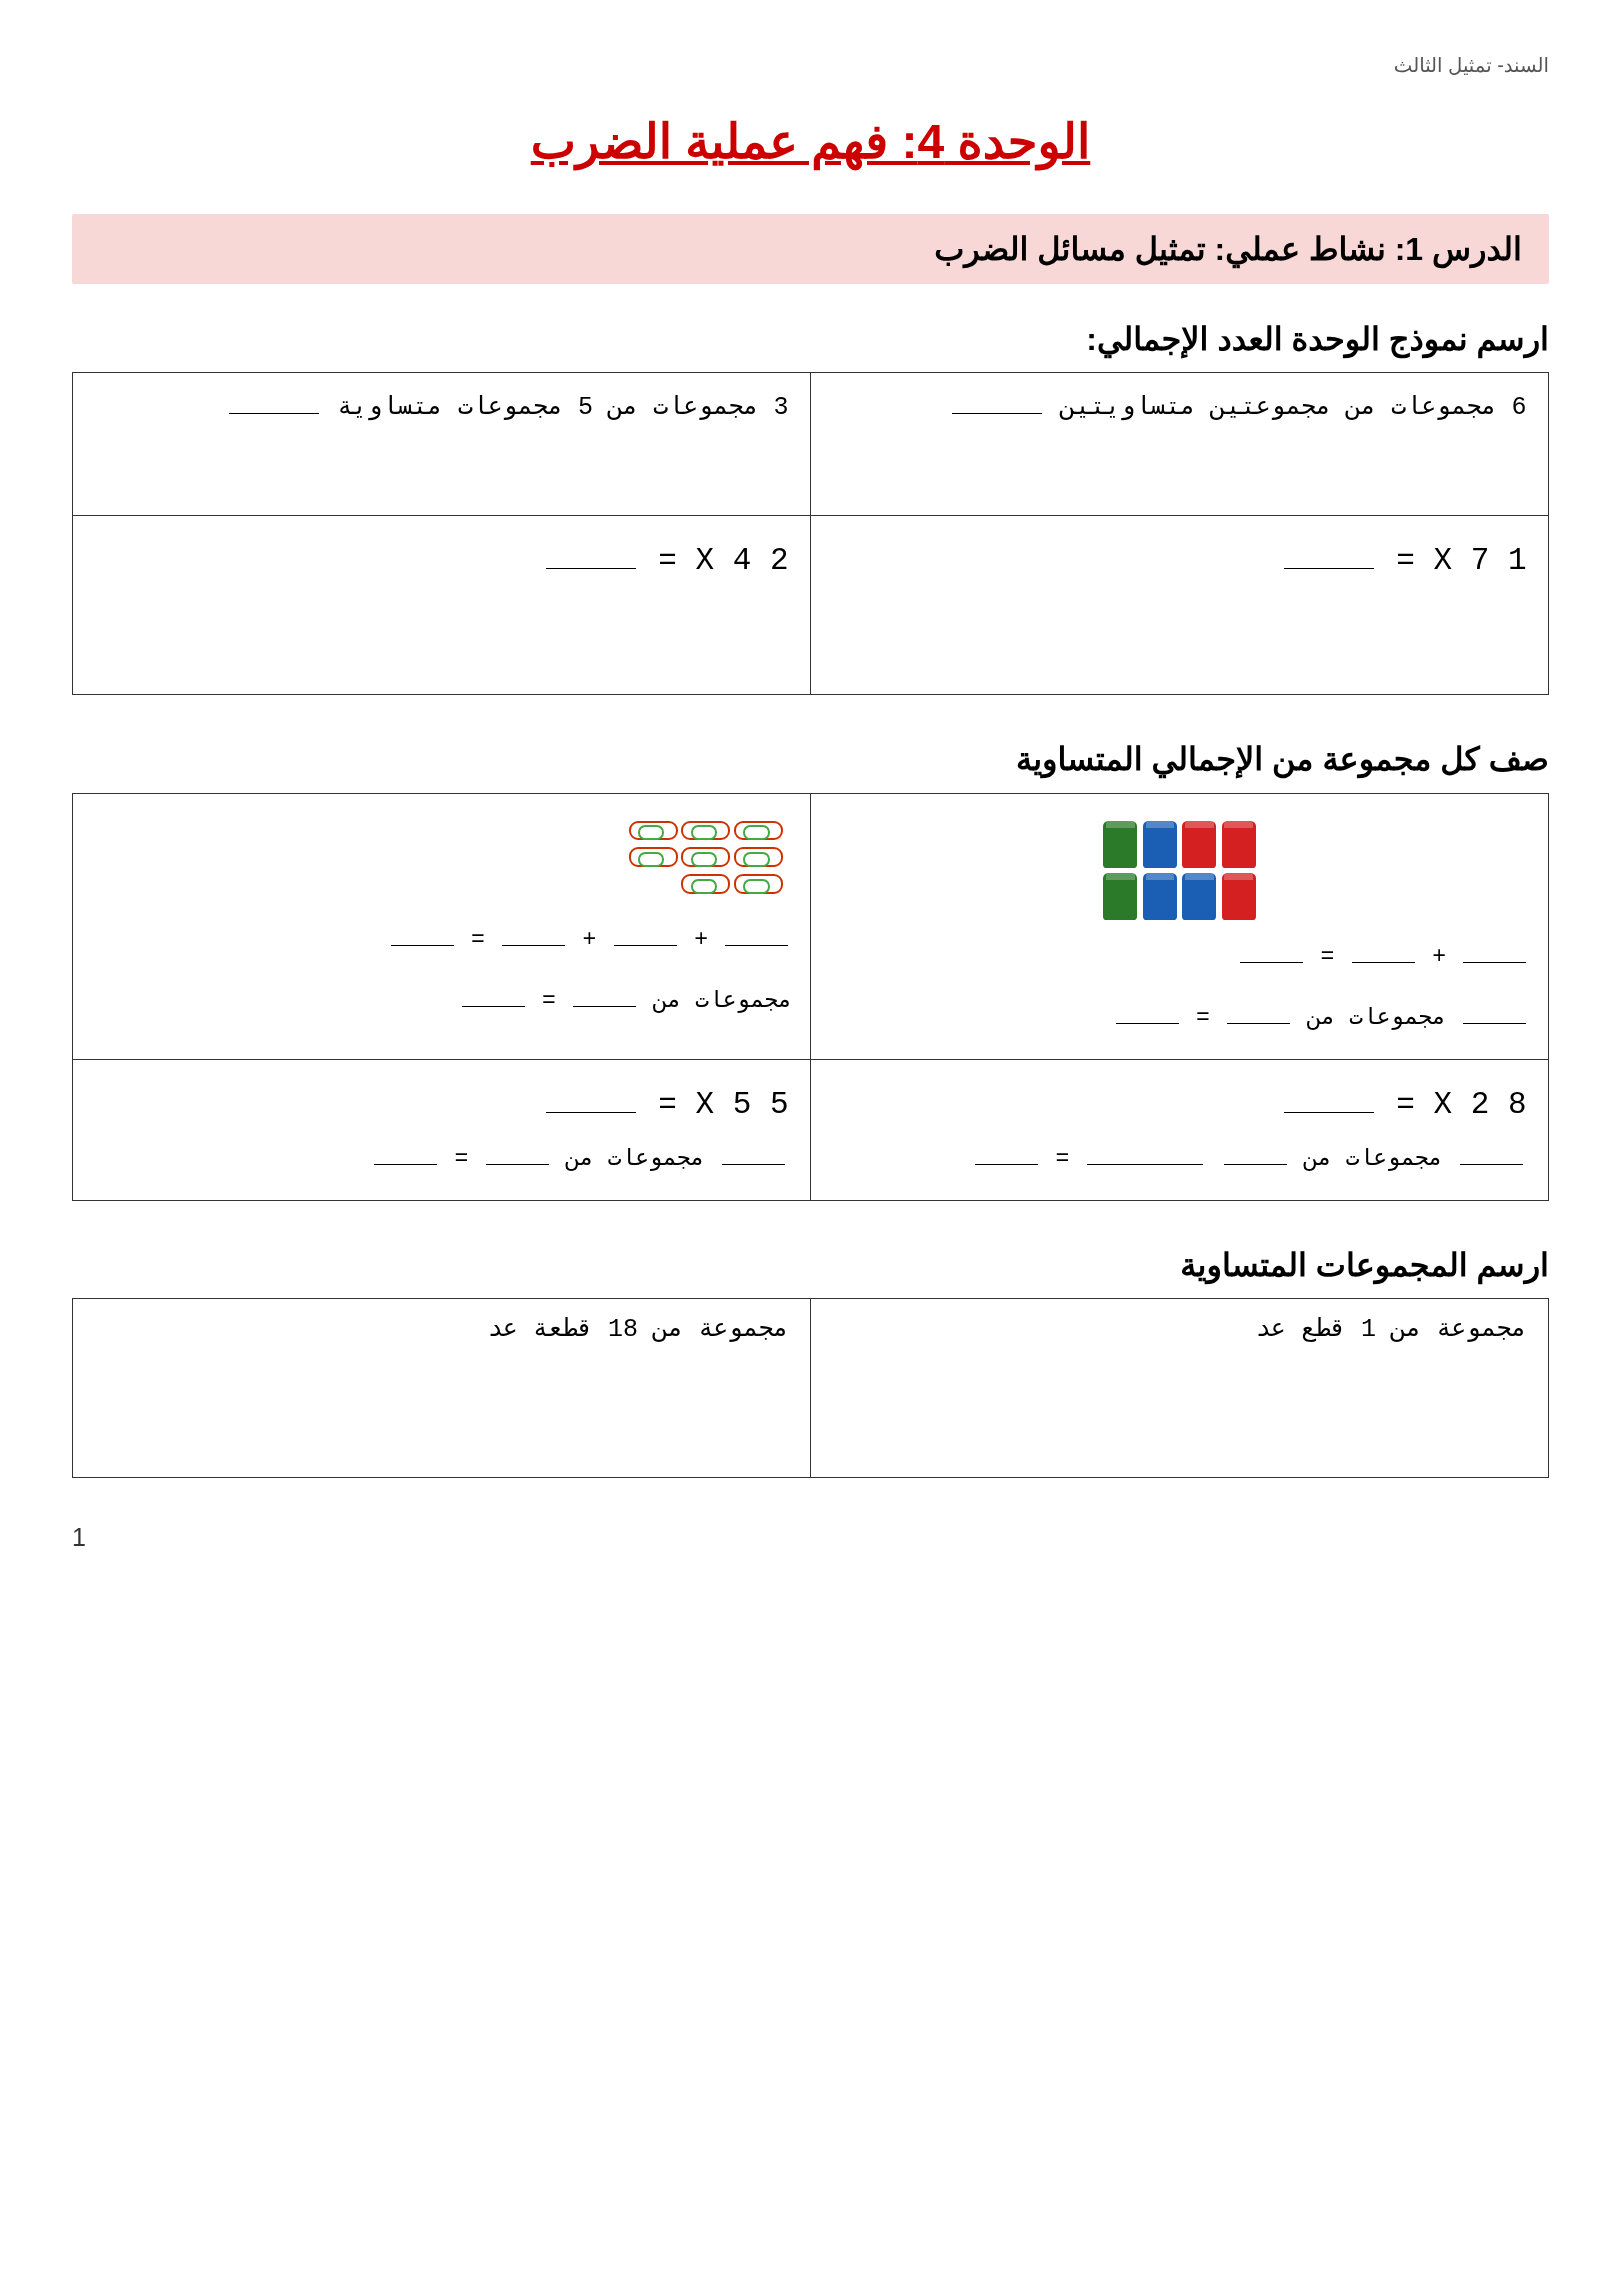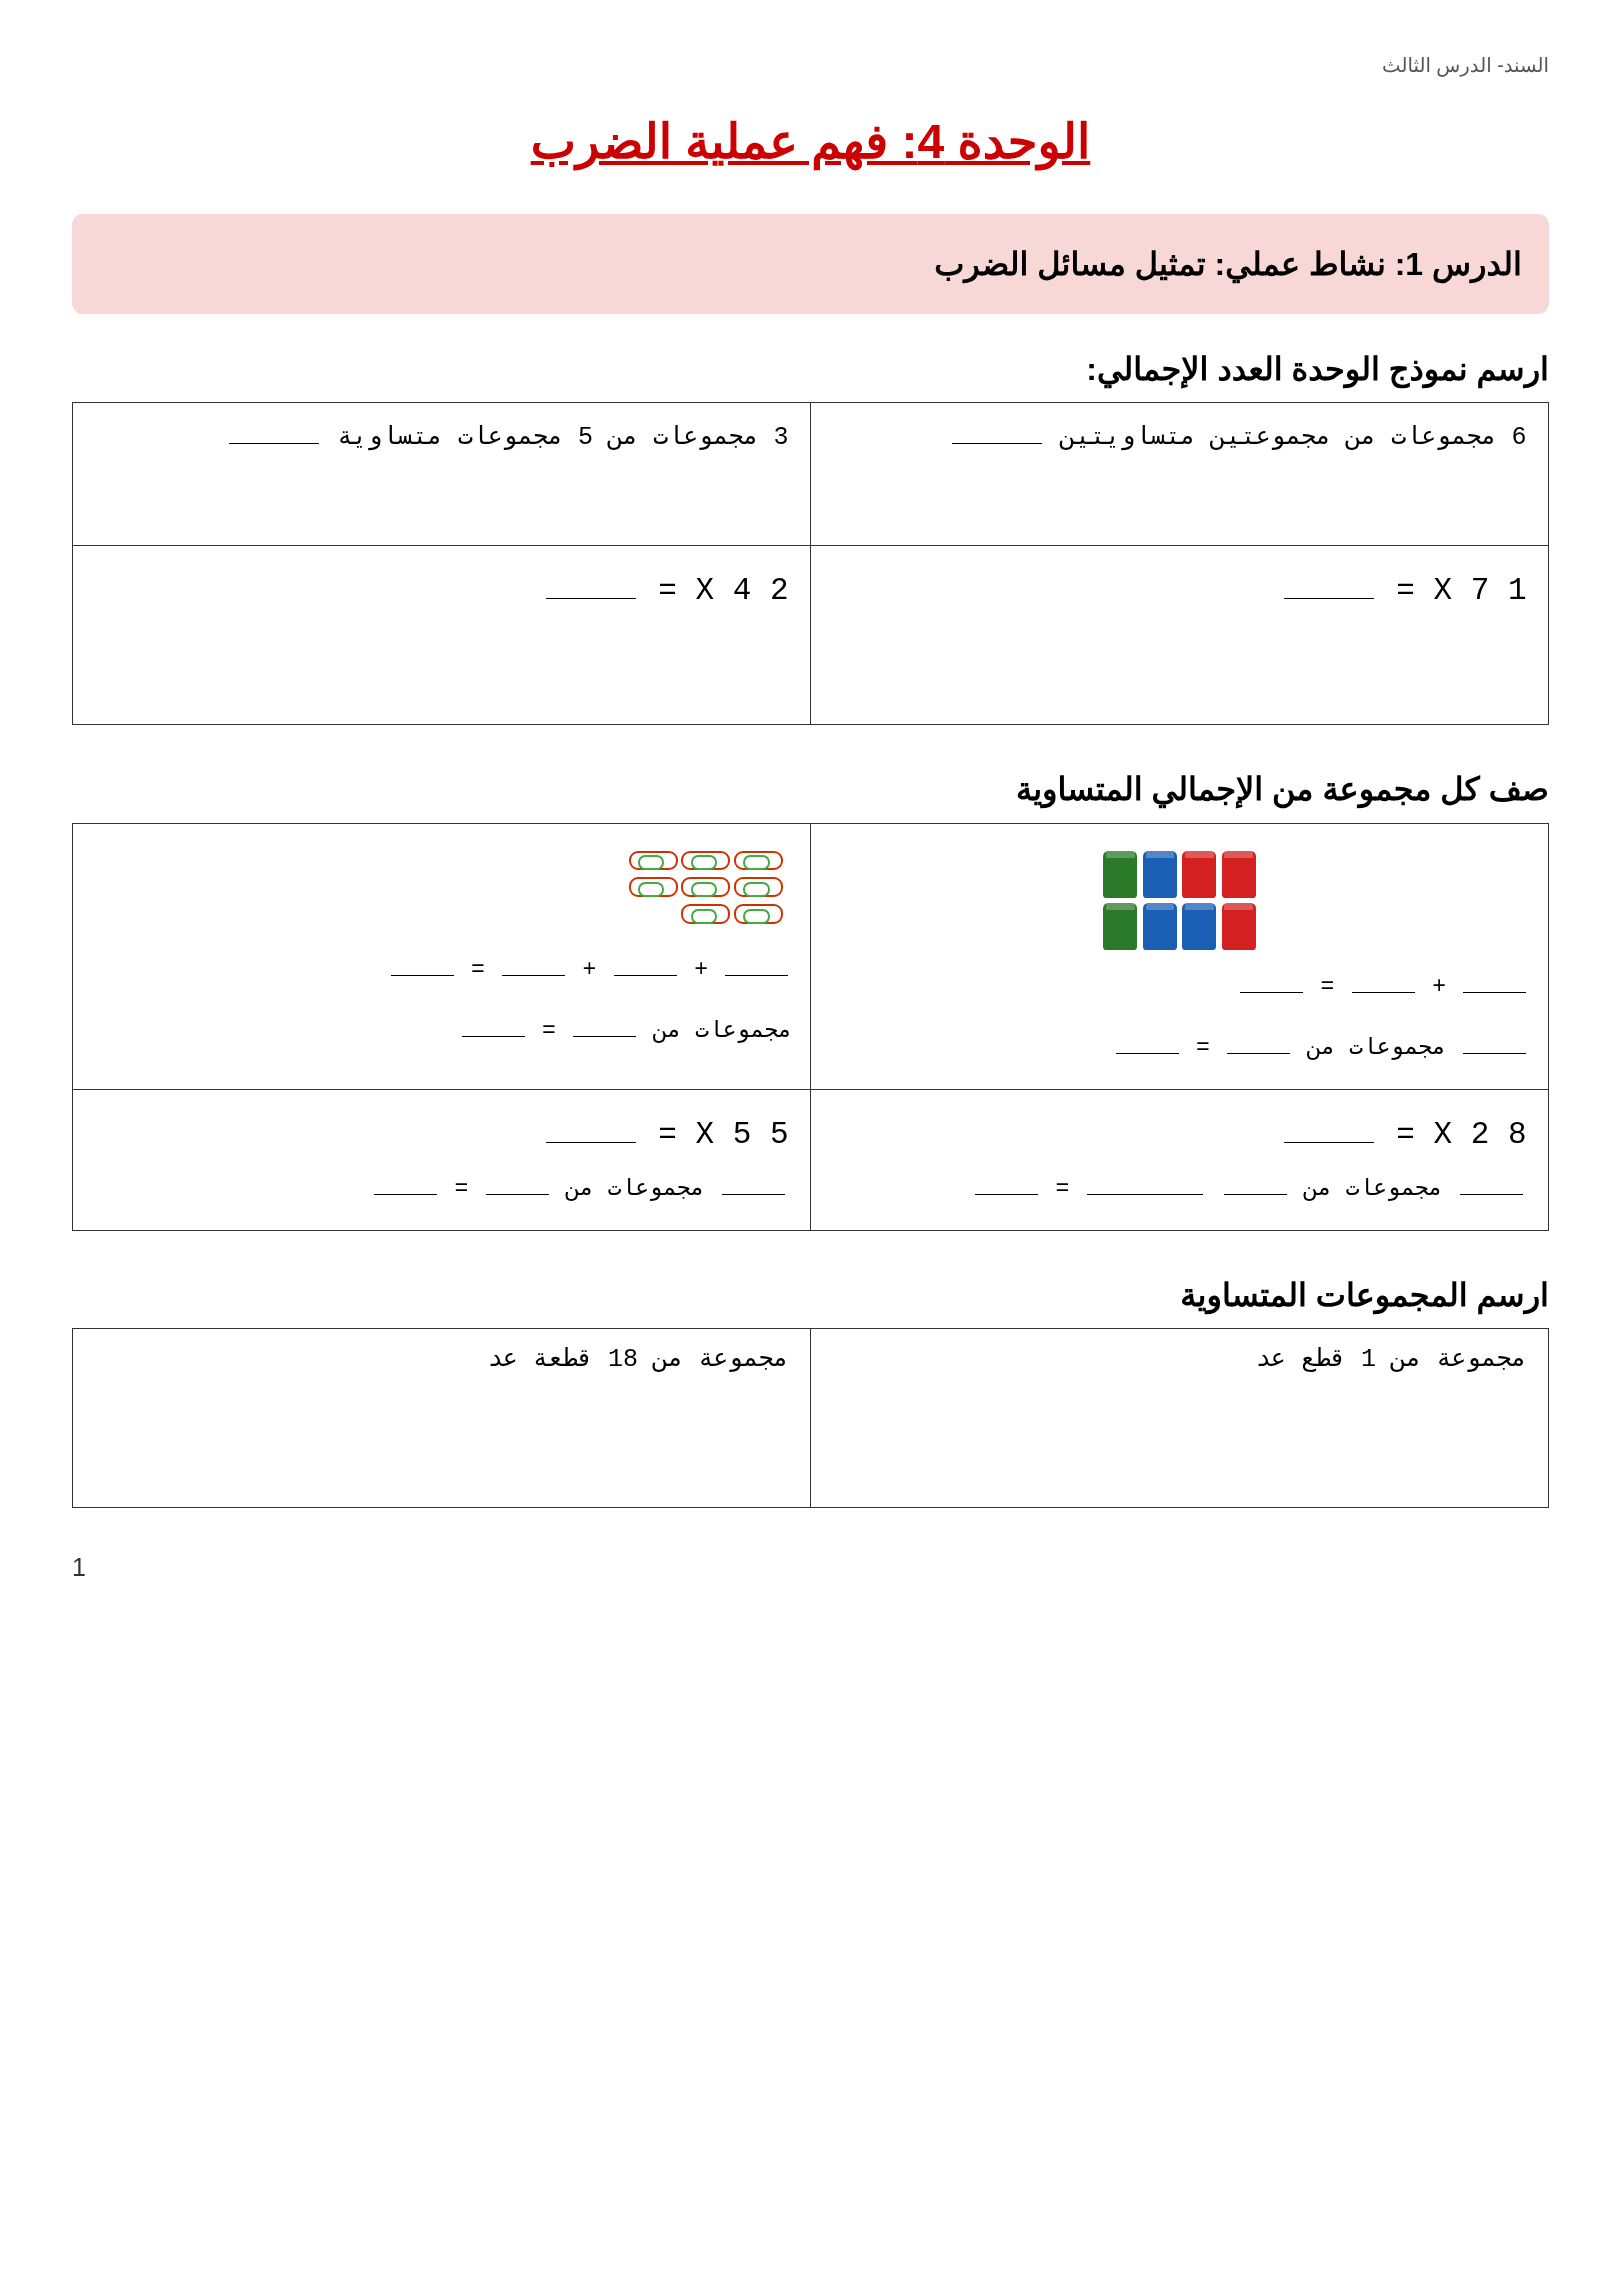--- a/index.html
+++ b/index.html
@@ -22,25 +22,25 @@
     .main-title {
       text-align: center;
       color: #cc0000;
       font-size: 48px;
       font-weight: bold;
       margin-bottom: 45px;
       text-decoration: underline;
     }
     .lesson-bar {
       background-color: #f8d7d7;
-      padding: 31px 27px;
+      padding: 16px 27px;
       font-size: 32px;
       font-weight: bold;
       margin-bottom: 36px;
-      border-radius: 11px;
+      border-radius: 2px;
     }
     .section-title {
       text-align: right;
       font-size: 32px;
       font-weight: bold;
       margin-bottom: 14.3px;
     }
     .grid-table {
       width: 100%;
       border-collapse: collapse;
@@ -159,21 +159,21 @@
       color: #333;
       margin-top: 27px;
     }
     .section-block {
       margin-bottom: 45px;
     }
   </style>
 </head>
 <body>
 
-<div class="page-header">السند- الدرس الثالث</div>
+<div class="page-header">السند- تمثيل الثالث</div>
 
 <div class="main-title">الوحدة 4: فهم عملية الضرب</div>
 
 <div class="lesson-bar">الدرس 1: نشاط عملي: تمثيل مسائل الضرب</div>
 
 <div class="section-block">
   <div class="section-title">ارسم نموذج الوحدة العدد الإجمالي:</div>
   <table class="grid-table">
     <tbody>
         <tr>

